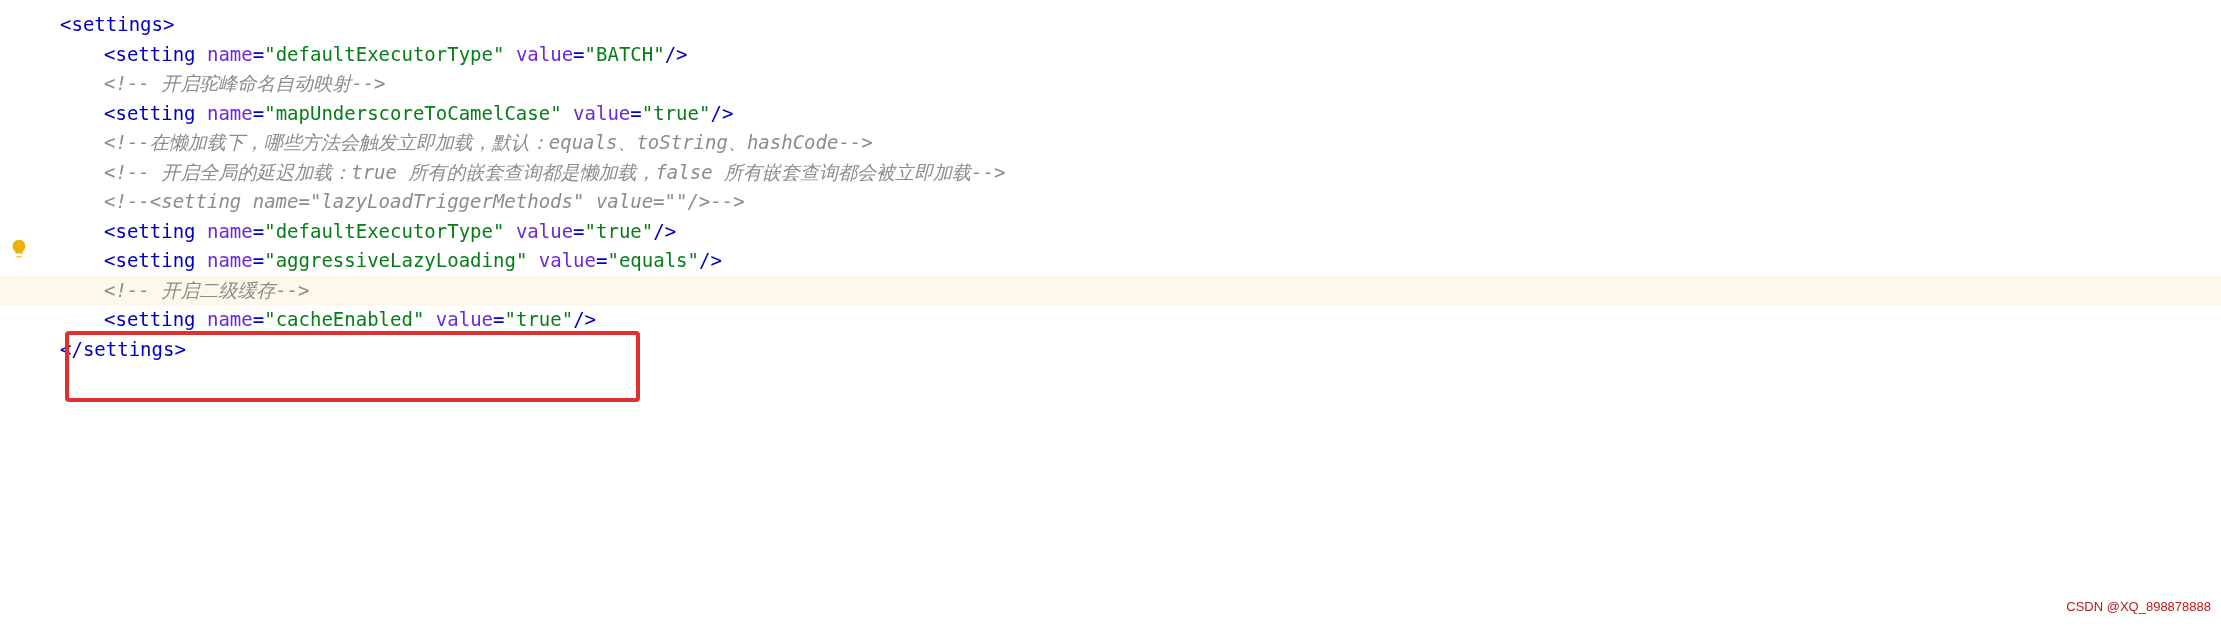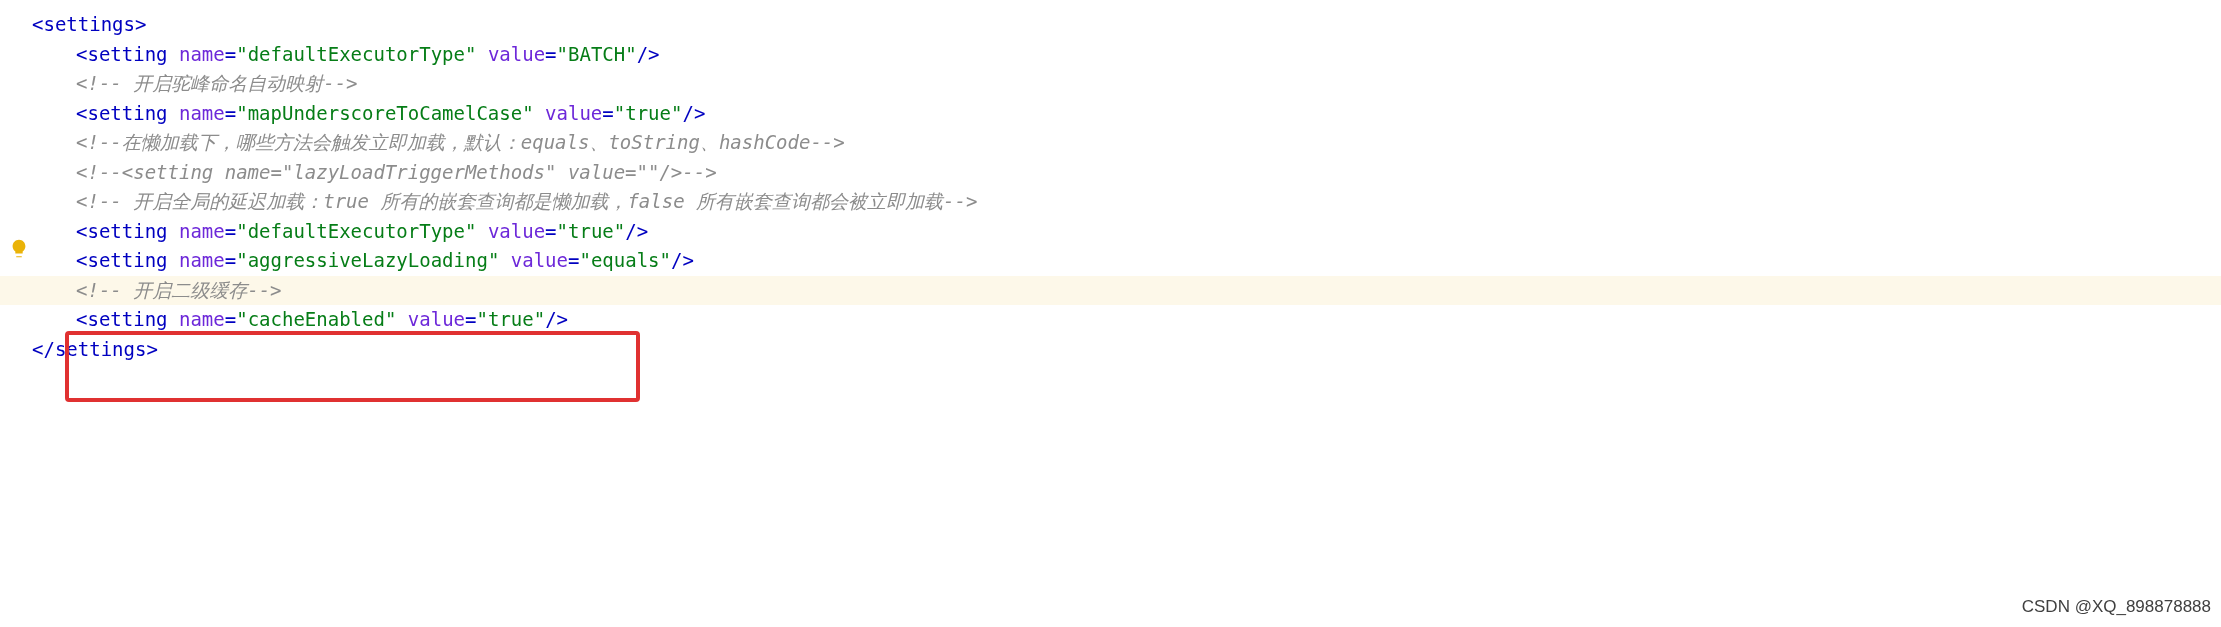--- a/index.html
+++ b/index.html
@@ -21,21 +21,21 @@
   }
   .lightbulb {
     position:absolute;
     left:8px;
     top:238px;
     color:#d8a200;
     font-size:22px;
   }
   .code {
     position:absolute;
-    left:32px;
+    left:60px;
     top:10px;
     right:0;
   }
   .line { height:29.5px; padding-left:0; }
   .ind1 { padding-left:44px; }
   .ind0 { padding-left:0px; }
   .tag     { color:#0000c0; }
   .attr    { color:#6d28d9; }
   .val     { color:#067d17; }
   .cmt     { color:#8c8c8c; font-style:italic; }
@@ -49,22 +49,22 @@
     top:331px;
     width:575px;
     height:71px;
     pointer-events:none;
   }
   .watermark {
     position:absolute;
     right:10px;
     bottom:6px;
     font-family: Arial, sans-serif;
-    font-size:17px;
-    color:#404040;
+    font-size:13px;
+    color:#b91c1c;
   }
   .fullwidth { position:absolute; left:0; right:0; }
 </style>
 </head>
 <body>
 
 <div class="gutter">
   <div class="lightbulb">
     <svg width="22" height="22" viewBox="0 0 24 24">
         <path fill="#eab308" d="M9 21h6v-1H9v1zm3-19C8.14 2 5 5.14 5 9c0 2.38 1.19 4.47 3 5.74V17h8v-2.26c1.81-1.27 3-3.36 3-5.74 0-3.86-3.14-7-7-7z"></path>
@@ -80,23 +80,23 @@
 
 
   <div class="line ind1"><span class="punc">&lt;</span><span class="tag">setting</span> <span class="attr">name</span><span class="punc">=</span><span class="val">"<span>defaultExecutorType</span>"</span> <span class="attr">value</span><span class="punc">=</span><span class="val">"<span>BATCH</span>"</span><span class="punc">/&gt;</span></div>
 
   <div class="line ind1"><span class="cmt">&lt;!--    开启驼峰命名自动映射--&gt;</span></div>
 
   <div class="line ind1"><span class="punc">&lt;</span><span class="tag">setting</span> <span class="attr">name</span><span class="punc">=</span><span class="val">"<span>mapUnderscoreToCamelCase</span>"</span> <span class="attr">value</span><span class="punc">=</span><span class="val">"<span>true</span>"</span><span class="punc">/&gt;</span></div>
 
   <div class="line ind1"><span class="cmt">&lt;!--在懒加载下，哪些方法会触发立即加载，默认：equals、toString、hashCode--&gt;</span></div>
 
+  <div class="line ind1"><span class="cmt">&lt;!--    开启全局的延迟加载：true 所有的嵌套查询都是懒加载，false 所有嵌套查询都会被立即加载--&gt;</span></div>
+
   <div class="line ind1"><span class="cmt">&lt;!--&lt;setting name="lazyLoadTriggerMethods" value=""/&gt;--&gt;</span></div>
-
-  <div class="line ind1"><span class="cmt">&lt;!--    开启全局的延迟加载：true 所有的嵌套查询都是懒加载，false 所有嵌套查询都会被立即加载--&gt;</span></div>
 
   <div class="line ind1"><span class="punc">&lt;</span><span class="tag">setting</span> <span class="attr">name</span><span class="punc">=</span><span class="val">"<span>defaultExecutorType</span>"</span> <span class="attr">value</span><span class="punc">=</span><span class="val">"<span>true</span>"</span><span class="punc">/&gt;</span></div>
 
 
   <div class="line ind1"><span class="punc">&lt;</span><span class="tag">setting</span> <span class="attr">name</span><span class="punc">=</span><span class="val">"<span>aggressiveLazyLoading</span>"</span> <span class="attr">value</span><span class="punc">=</span><span class="val">"<span>equals</span>"</span><span class="punc">/&gt;</span></div>
 
   <div class="line ind1"><span class="cmt">&lt;!--    开启二级缓存--&gt;</span></div>
 
   <div class="line ind1"><span class="punc">&lt;</span><span class="tag">setting</span> <span class="attr">name</span><span class="punc">=</span><span class="val">"<span>cacheEnabled</span>"</span> <span class="attr">value</span><span class="punc">=</span><span class="val">"<span>true</span>"</span><span class="punc">/&gt;</span></div>
 

